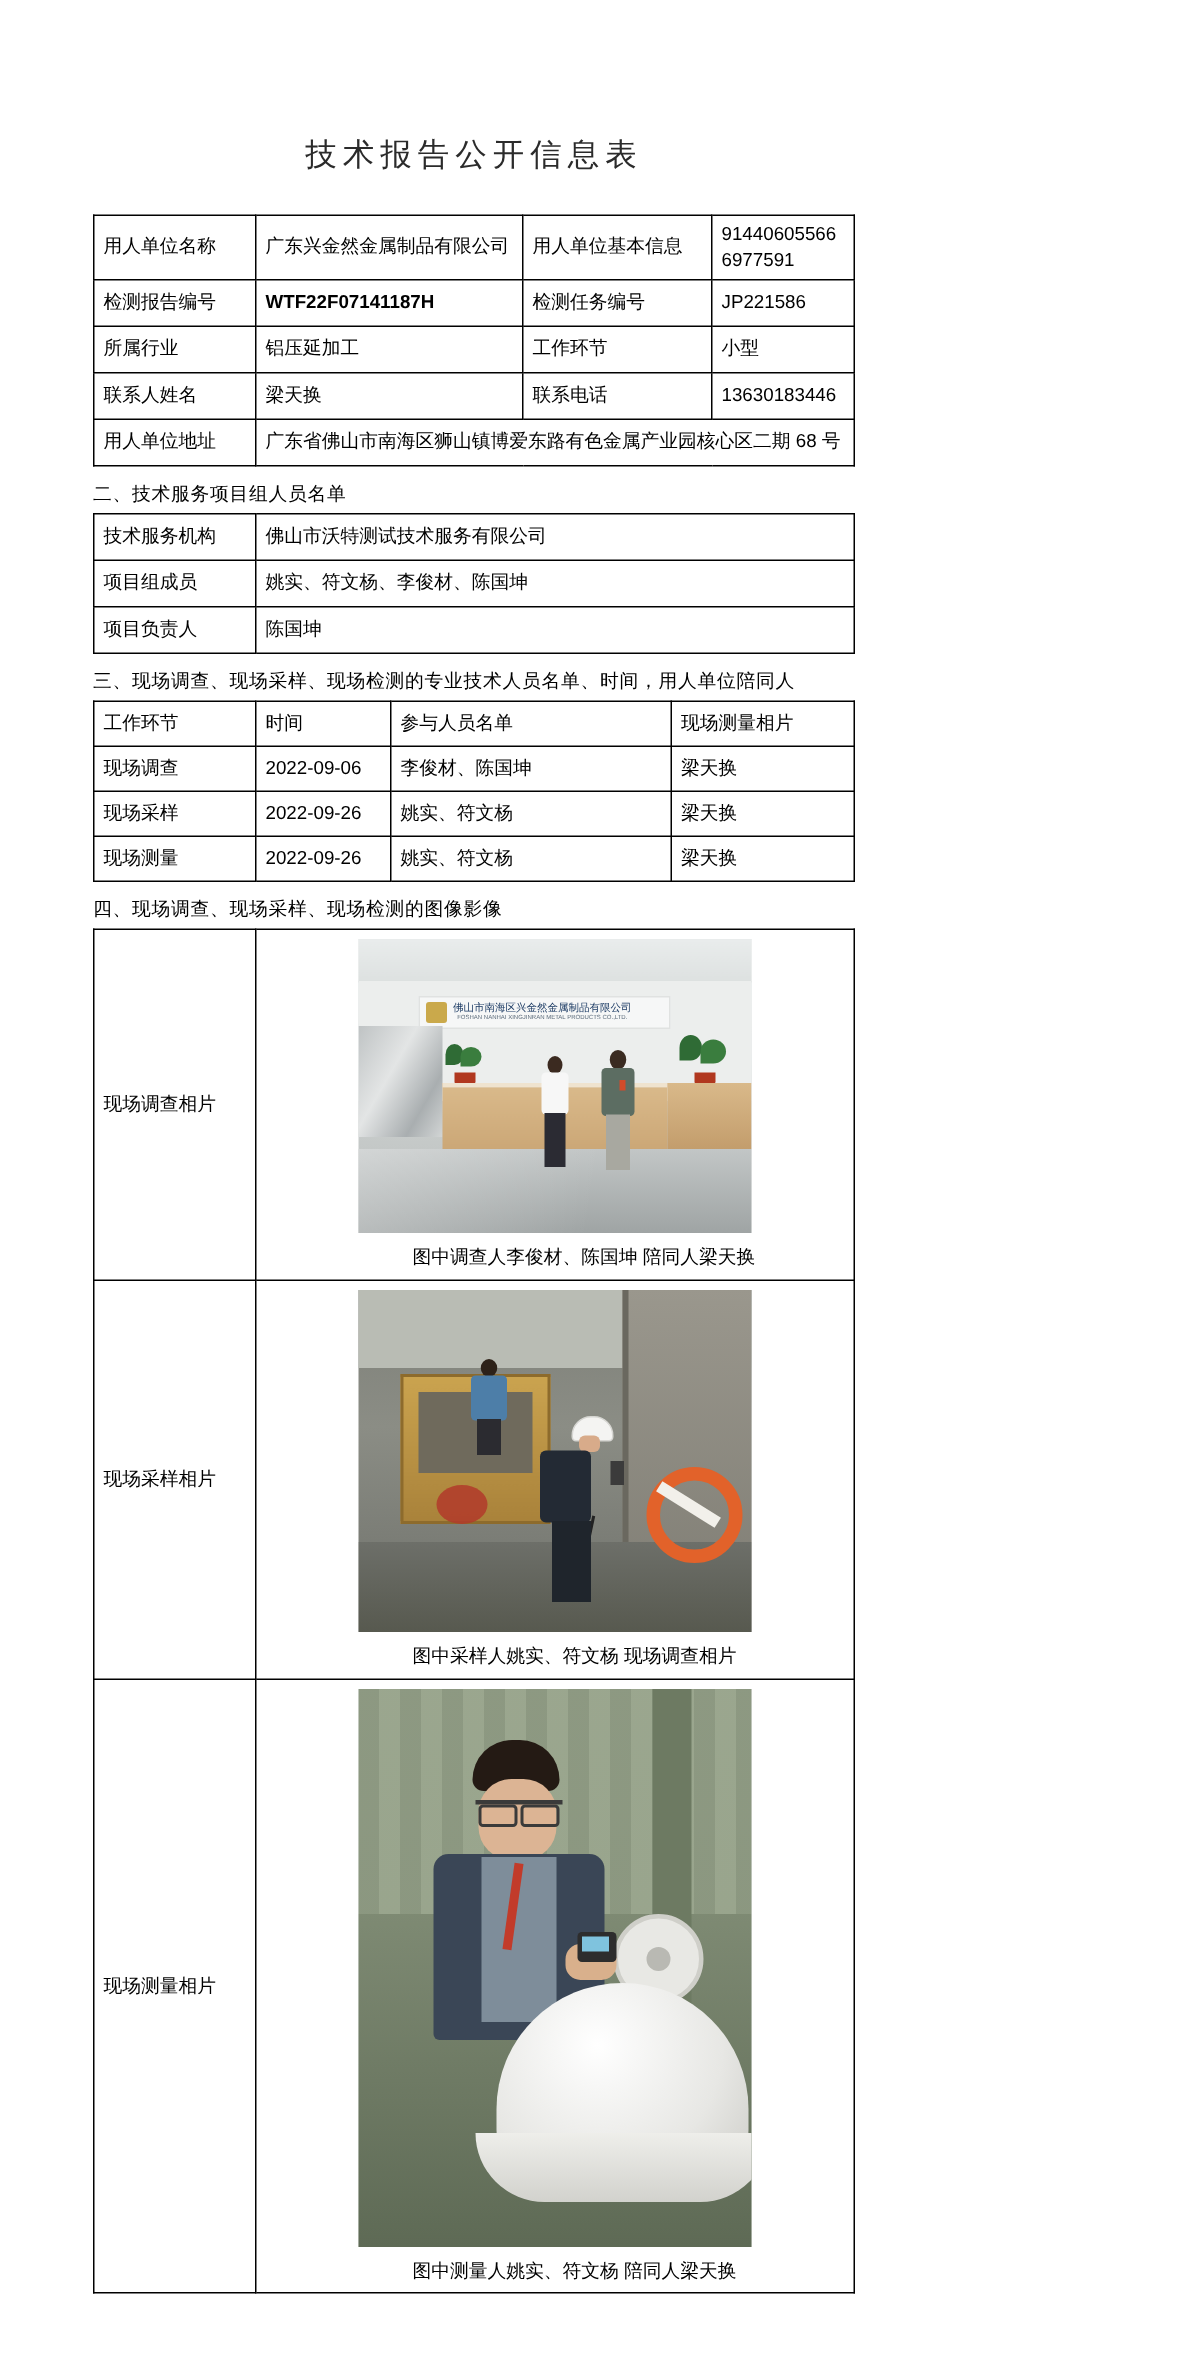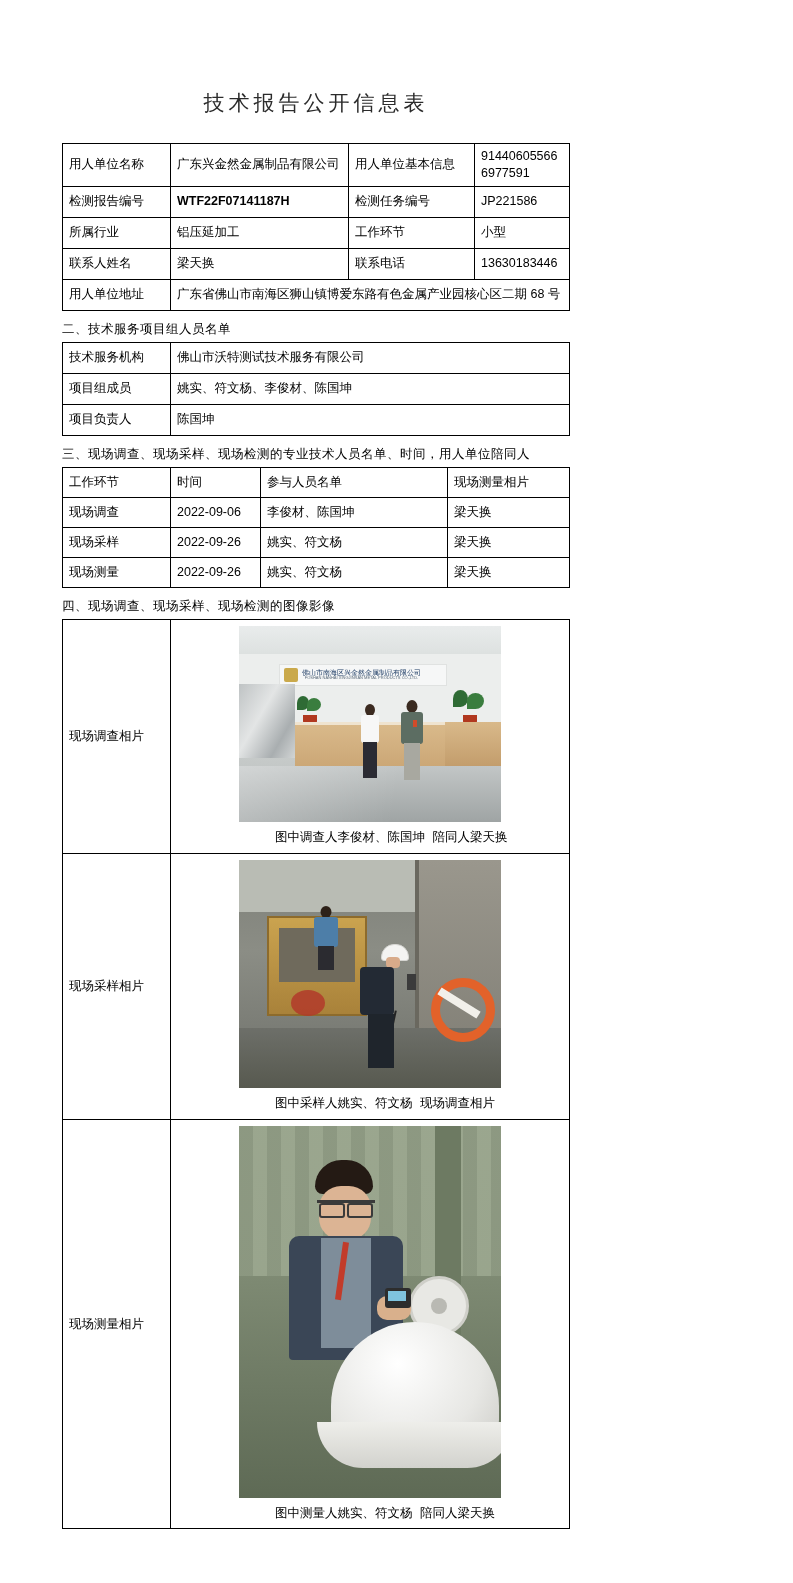--- a/index.html
+++ b/index.html
@@ -80,21 +80,21 @@
     padding: 6px 0 2px 0;
     display: flex;
     flex-direction: column;
     align-items: center;
     justify-content: center;
   }
   .caption {
     font-size: 12.5px;
     text-align: left;
     padding: 6px 0 6px 104px;
-    font-family: Liberation Mono, monospace;
+    font-family: Liberation Sans, sans-serif;
   }
   
   .ph {
     position: relative;
     overflow: hidden;
   }
   .ph1 {
     width: 262px;
     height: 196px;
     background: linear-gradient(#dfe3e2, #d6dad9 40%, #c9cdcc 60%, #b8bcbb);

